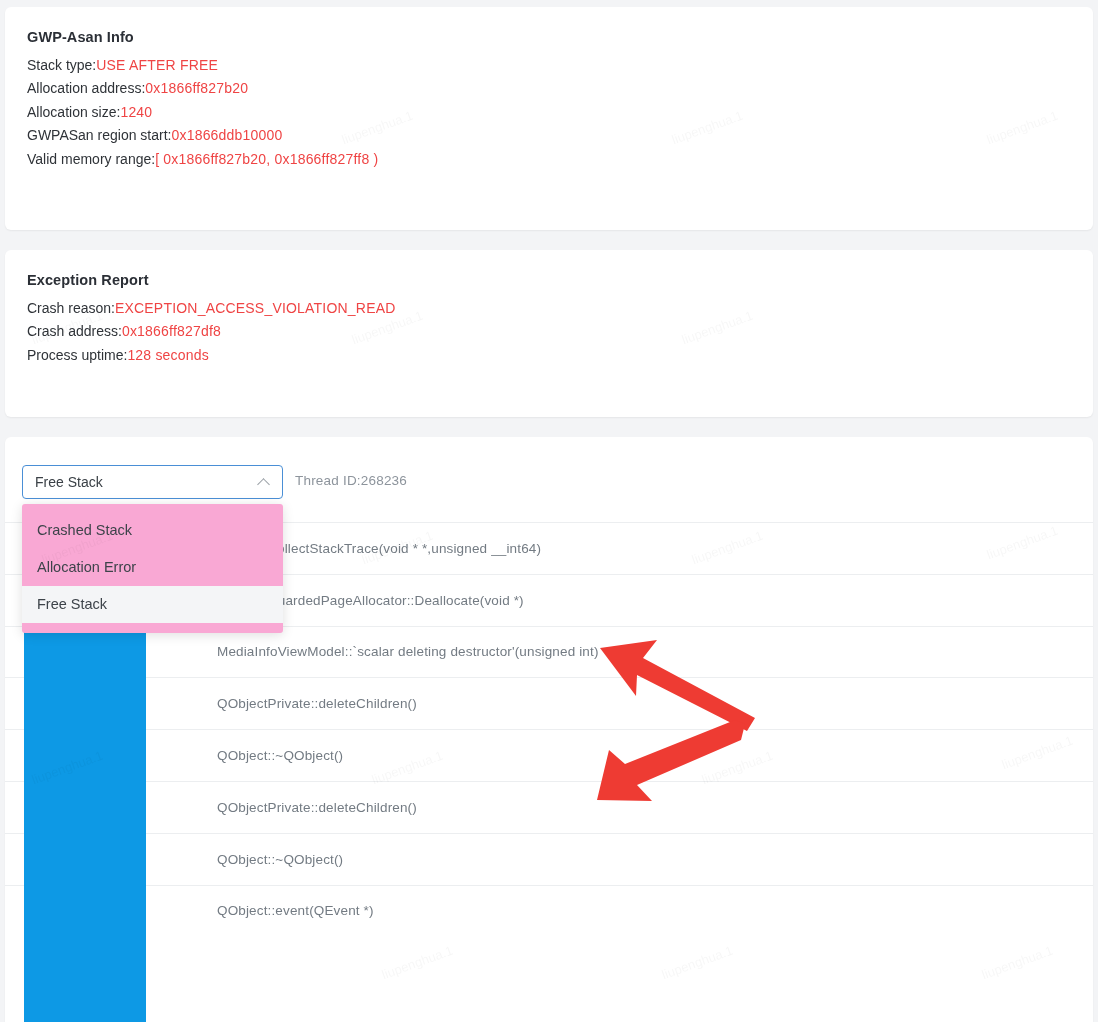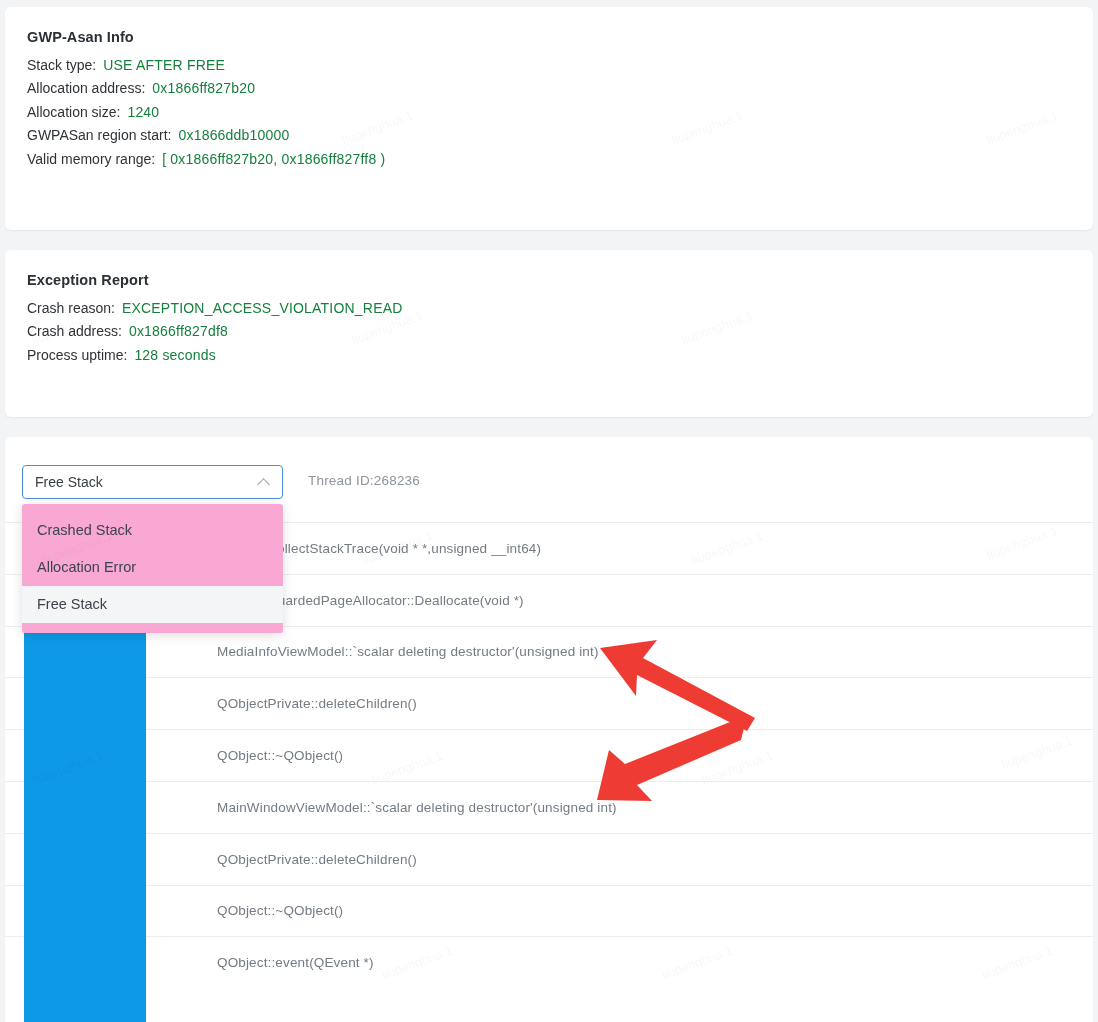--- a/index.html
+++ b/index.html
@@ -26,21 +26,21 @@
   }
   .card-title{
     font-size:14.5px;font-weight:bold;color:#2b2f36;
     margin:0 0 4px 22px;padding-top:22px;letter-spacing:.1px;
   }
   .kv{
     margin:0 0 0 22px;padding:7.5px 0 0 0;
     font-size:14px;white-space:nowrap;
   }
   .kv .k{color:#2f3338;font-weight:normal;}
-  .kv .v{color:#15803d;margin-left:7px;letter-spacing:.2px;}
+  .kv .v{color:#ef4444;letter-spacing:.2px;}
 
   #card-gwp{top:7px;height:223px;}
   #card-exc{top:250px;height:167px;}
   #card-stack{top:437px;height:600px;}
 
   
   .select-row{position:absolute;left:0;top:0;width:100%;height:90px;}
   .select-box{
     position:absolute;left:17px;top:28px;width:261px;height:34px;
     border:1px solid #4a8fd6;border-radius:4px;background:#fff;
@@ -48,21 +48,21 @@
     padding:0 12px;
   }
   .select-value{font-size:14px;color:#3a4046;flex:1;}
   .chev{width:12px;height:12px;position:relative;}
   .chev:before{
     content:"";position:absolute;left:1px;top:4px;width:8px;height:8px;
     border-left:1.4px solid #9aa0a6;border-top:1.4px solid #9aa0a6;
     transform:rotate(45deg);
   }
   .thread-id{
-    position:absolute;left:303px;top:36px;
+    position:absolute;left:290px;top:36px;
     font-size:13.5px;color:#8d949c;letter-spacing:.2px;
   }
 
   
   .dropdown{
     position:absolute;left:17px;top:67px;width:261px;
     background:#f9a8d4;border-radius:3px;
     box-shadow:0 2px 12px rgba(0,0,0,0.13);
     padding:8px 0 10px 0;z-index:30;
   }
@@ -157,24 +157,20 @@
       <div class="st-idx"></div>
       <div class="st-fn">MediaInfoViewModel::`scalar deleting destructor'(unsigned int)</div>
     </div>
     <div class="st-row">
       <div class="st-idx"></div>
       <div class="st-fn">QObjectPrivate::deleteChildren()</div>
     </div>
     <div class="st-row">
       <div class="st-idx"></div>
       <div class="st-fn">QObject::~QObject()</div>
-    </div>
-    <div class="st-row">
-      <div class="st-idx"></div>
-      <div class="st-fn">MainWindowViewModel::`scalar deleting destructor'(unsigned int)</div>
     </div>
     <div class="st-row">
       <div class="st-idx"></div>
       <div class="st-fn">QObjectPrivate::deleteChildren()</div>
     </div>
     <div class="st-row">
       <div class="st-idx"></div>
       <div class="st-fn">QObject::~QObject()</div>
     </div>
     <div class="st-row">

